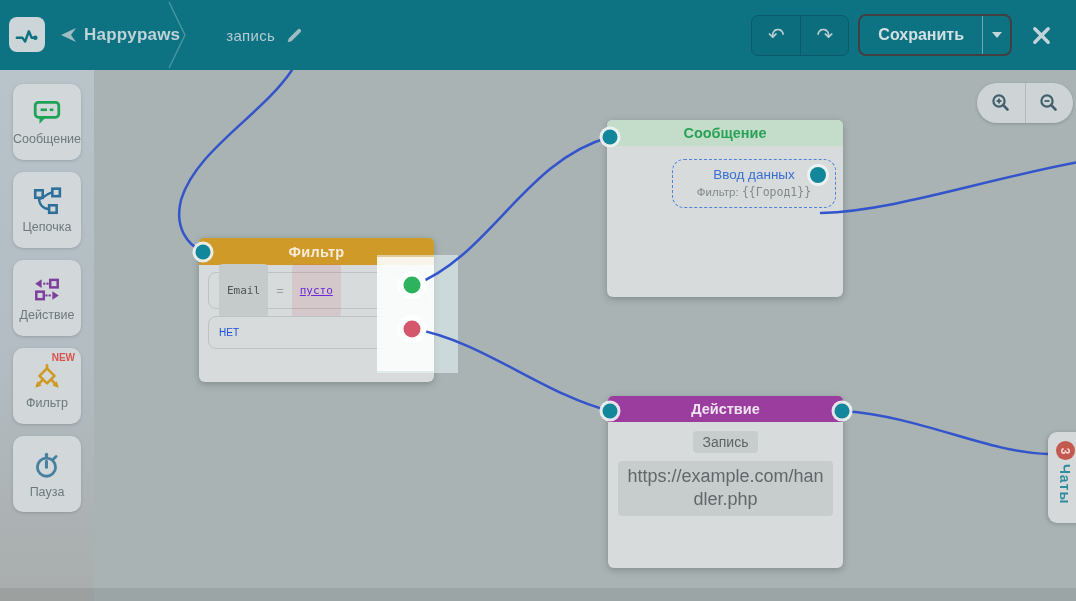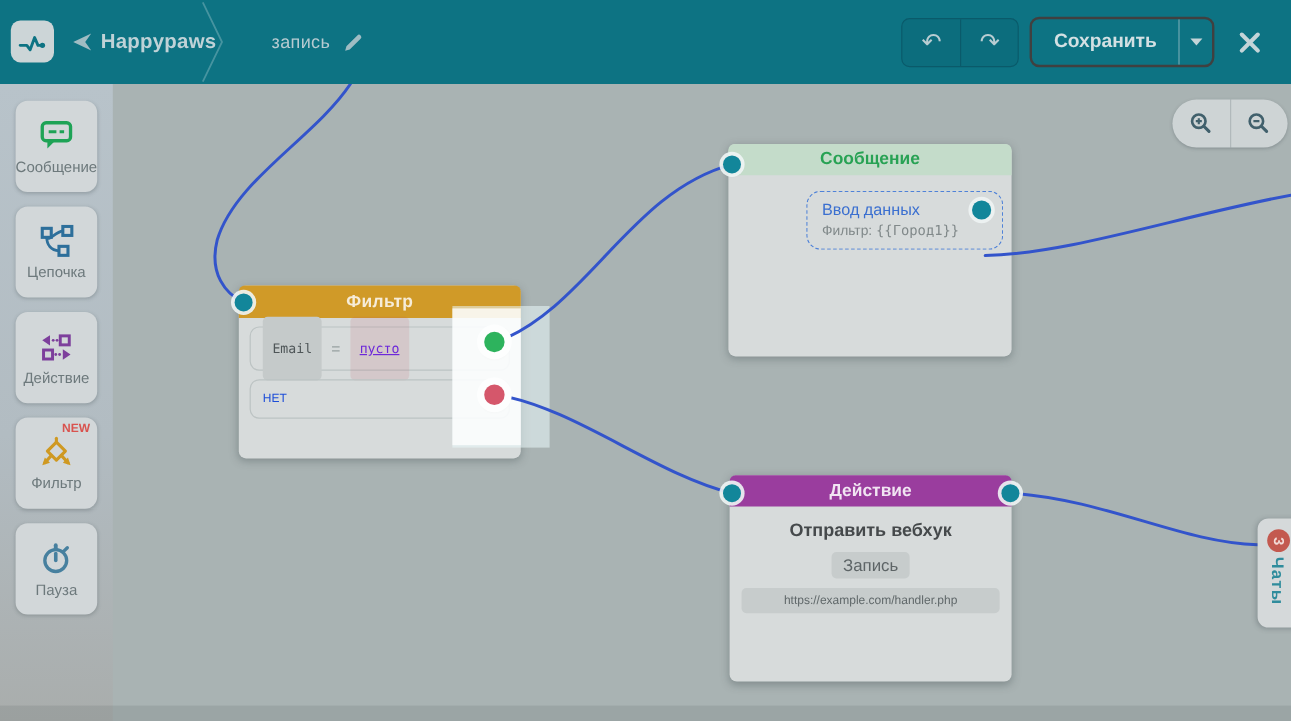--- a/index.html
+++ b/index.html
@@ -52,21 +52,21 @@
     box-shadow:0 2px 7px rgba(55,65,68,.35); z-index:2; }
   .node-header { height:26px; border-radius:5px 5px 0 0; display:flex; align-items:center;
     justify-content:center; font-weight:bold; font-size:14.5px; }
 
   
   .node-message { left:513px; top:50px; width:236px; height:177px; }
   .hdr-message { background:#c4dcca; color:#28a254; }
   .msg-bubble { margin:11px 10px 0 12px; padding:6px 10px; background:#d2d6d6;
     border:1px solid #c2c8c8; border-radius:9px; font-size:13.5px; color:#4b5153; width:fit-content; }
   .input-box { position:relative; margin:13px 7px 0 auto; width:164px; border:1.5px dashed #4f82d8;
-    border-radius:12px; padding:7px 12px 8px; cursor:pointer; }
+    border-radius:12px; padding:7px 12px 8px; cursor:pointer;text-align:center; }
   .input-box-title { color:#3a6fd0; font-size:13.5px; }
   .input-box-meta { margin-top:3px; font-size:11.5px; color:#81898a; }
   .mono { font-family:"DejaVu Sans Mono", monospace; }
 
   
   .node-filter { left:105px; top:168px; width:235px; height:144px; }
   .hdr-filter { height:27px; background:#d09a28; color:#f6ecd9; letter-spacing:.3px; }
   .filter-row { position:absolute; left:9px; width:217px; border:1px solid #bcc3c3; border-radius:8px;
     display:flex; align-items:center; padding:0 10px; gap:8px; cursor:pointer; }
   .row-cond { top:34px; height:37px; }
@@ -76,21 +76,21 @@
   .chip-op { color:#9aa3a3; font-size:13px; }
   .chip-value { background:rgba(194,74,94,.13); color:#6d28d9;text-decoration:underline; }
 
   
   .node-action { left:514px; top:326px; width:235px; height:172px; }
   .hdr-action { background:#9a3d9e; color:#f1e4f2; }
   .action-title { margin-top:12px; text-align:center; font-weight:bold; font-size:15px; color:#45494b; }
   .action-chip { margin:9px auto 0; width:fit-content; background:#c7cccc; border-radius:4px;
     padding:3px 10px; font-size:14px; color:#5d6466; }
   .action-url { margin:8px 10px 0; background:#c7cccc; border-radius:4px; padding:4px 7px;
-    font-size:10px; color:#60686a; text-align:center; word-break:break-all; line-height:1.3; }
+    font-size:18px; color:#60686a; text-align:center; word-break:break-all; line-height:1.3; }
 
   
   .overlay-ice { position:absolute; left:283px; top:185px; width:81px; height:118px;
     background:rgba(233,248,250,.55); z-index:3; }
   .overlay-white { position:absolute; left:283px; top:187px; width:57px; height:114px;
     background:rgba(255,255,255,.78); z-index:4; }
 
   
   .dot { position:absolute; border-radius:50%; transform:translate(-50%,-50%); z-index:8; cursor:pointer; }
   .dot-teal { width:15px; height:15px; background:#12869a; box-shadow:0 0 0 3px rgba(240,245,245,.9),0 1px 3px rgba(0,0,0,.25); }
@@ -249,21 +249,20 @@
         <span class="chip-op">=</span>
         <span class="chip chip-value">пусто</span>
       </div>
       <div class="filter-row row-else">
         <span>НЕТ</span>
       </div>
     </div>
 
     <div class="node node-action">
       <div class="node-header hdr-action">Действие</div>
-      <div class="action-title">Отправить вебхук</div>
       <div class="action-chip">Запись</div>
       <div class="action-url">https://example.com/handler.php</div>
     </div>
 
     <div class="overlay-ice"></div>
     <div class="overlay-white"></div>
 
     <svg class="wires" viewBox="0 0 982 531">
       <g fill="none" stroke="#3354cb" stroke-width="2.5" stroke-linecap="round">
         <path d="M198,0 C168,45 102,80 87,130 C80,158 94,175 109,182"></path>

